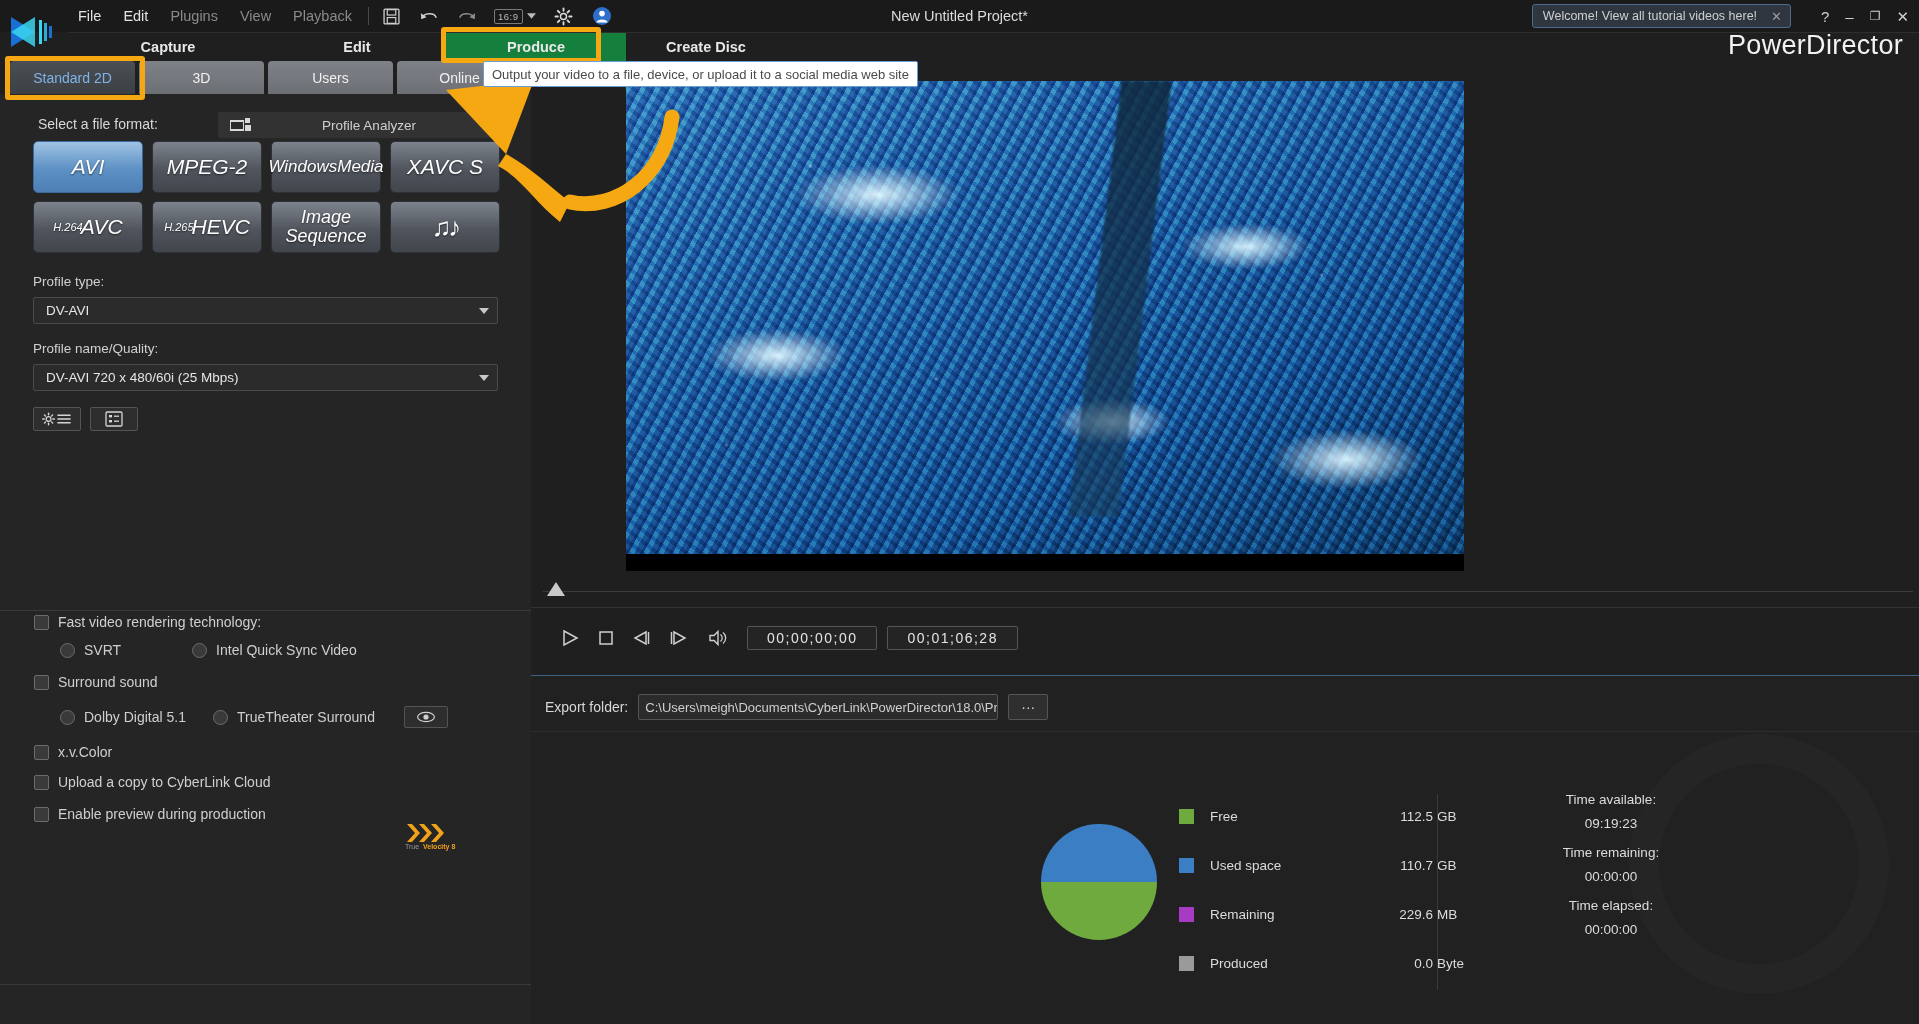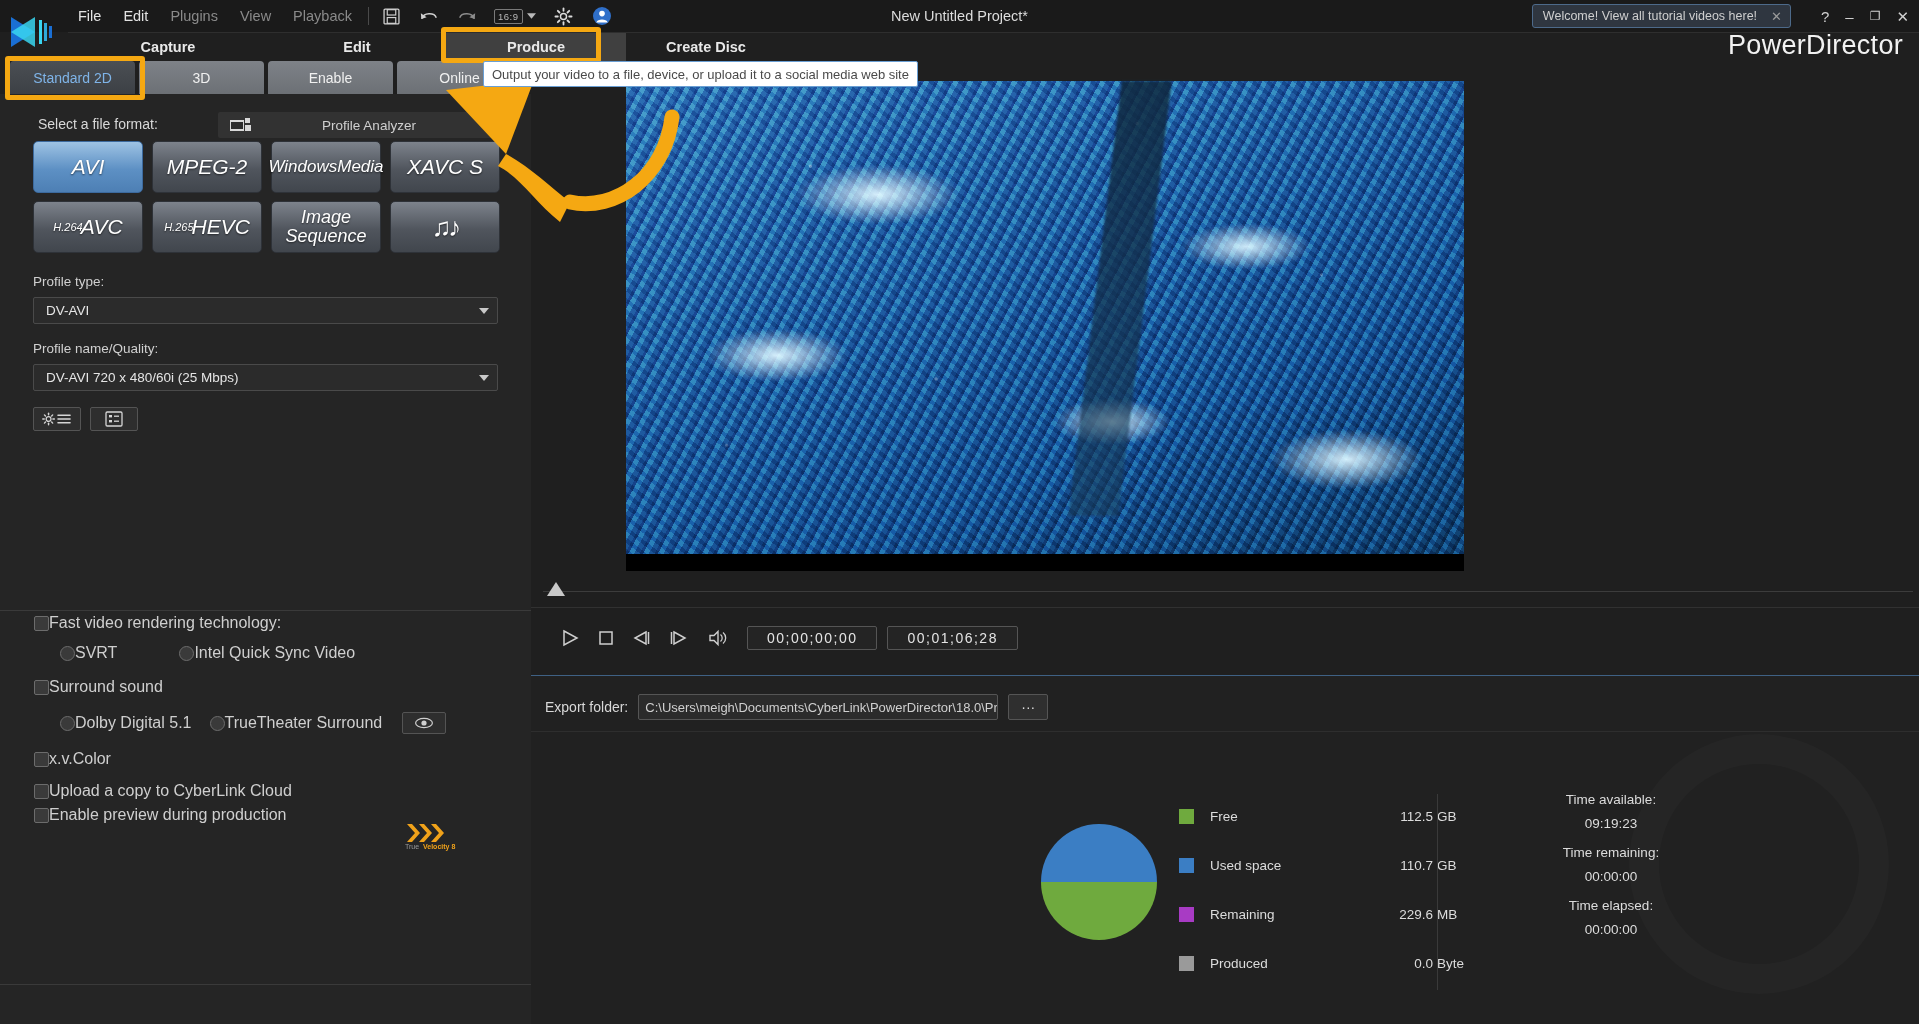--- a/index.html
+++ b/index.html
@@ -54,21 +54,21 @@
   }
   .nav-row { position: absolute; top: 0; left: 0; display: flex; height: 28px; align-items: center; }
   .nav-tab {
     font-size: 14.5px; font-weight: bold; color: #e8e8e8;
     text-align: center; line-height: 28px; cursor: pointer;
   }
   .nav-tab.t0 { position: absolute; left: 0px;   width: 200px; }
   .nav-tab.t1 { position: absolute; left: 200px; width: 178px; }
   .nav-tab.t2 { position: absolute; left: 378px; width: 180px; }
   .nav-tab.t3 { position: absolute; left: 558px; width: 160px; }
-  .nav-tab.active { background: #404040; }
+  .nav-tab.active { background: #15803d; }
   .hl-produce {
     position: absolute; left: 441px; top: 27px; width: 160px; height: 36px;
     border: 5px solid #f5a812; border-radius: 3px; pointer-events: none; z-index: 30;
   }
   .brand {
     position: absolute; right: 16px; top: 30px; font-size: 27px;
     color: #f2f2f2; letter-spacing: .3px; font-weight: 300;
   }
 
   
@@ -144,21 +144,21 @@
   }
 
   .chk {
     width: 15px; height: 15px; border: 1px solid #6c6c6c; border-radius: 2px;
     background: #3a3a3a; flex: none; cursor: pointer;
   }
   .rad {
     width: 15px; height: 15px; border: 1px solid #6c6c6c; border-radius: 50%;
     background: #3a3a3a; flex: none; cursor: pointer;
   }
-  .opt-row { display: flex; align-items: center; font-size: 16px; color: #cfcfcf; }
+  .opt-row { display: flex; align-items: center; gap: 9px; font-size: 14px; color: #cfcfcf; }
 
   .velocity { position: absolute; left: 405px; top: 726px; width: 62px; height: 32px; }
 
   .divider-h { position: absolute; left: 0; width: 531px; height: 1px; background: #3a3a3a; }
 
   
   .preview-wrap { position: absolute; top: 61px; left: 531px; width: 1388px; height: 963px; background: #1f1f1f; }
   .vid-area {
     position: absolute; top: 20px; left: 95px; width: 838px; height: 490px; background: #000;
   }
@@ -343,21 +343,21 @@
       <div class="nav-tab t2 active">Produce</div>
       <div class="nav-tab t3">Create Disc</div>
     </div>
   </div>
   <div class="hl-produce"></div>
   <div class="brand">PowerDirector</div>
 
   <div class="subtabs">
     <div class="subtab sel">Standard 2D</div>
     <div class="subtab">3D</div>
-    <div class="subtab">Enable</div>
+    <div class="subtab">Users</div>
     <div class="subtab">Online</div>
   </div>
   <div class="hl-standard"></div>
   <div class="tooltip">Output your video to a file, device, or upload it to a social media web site</div>
 
   <div class="leftpanel">
 
     <div class="fmt-header">
       <span class="lbl">Select a file format:</span>
       <div class="analyzer">

